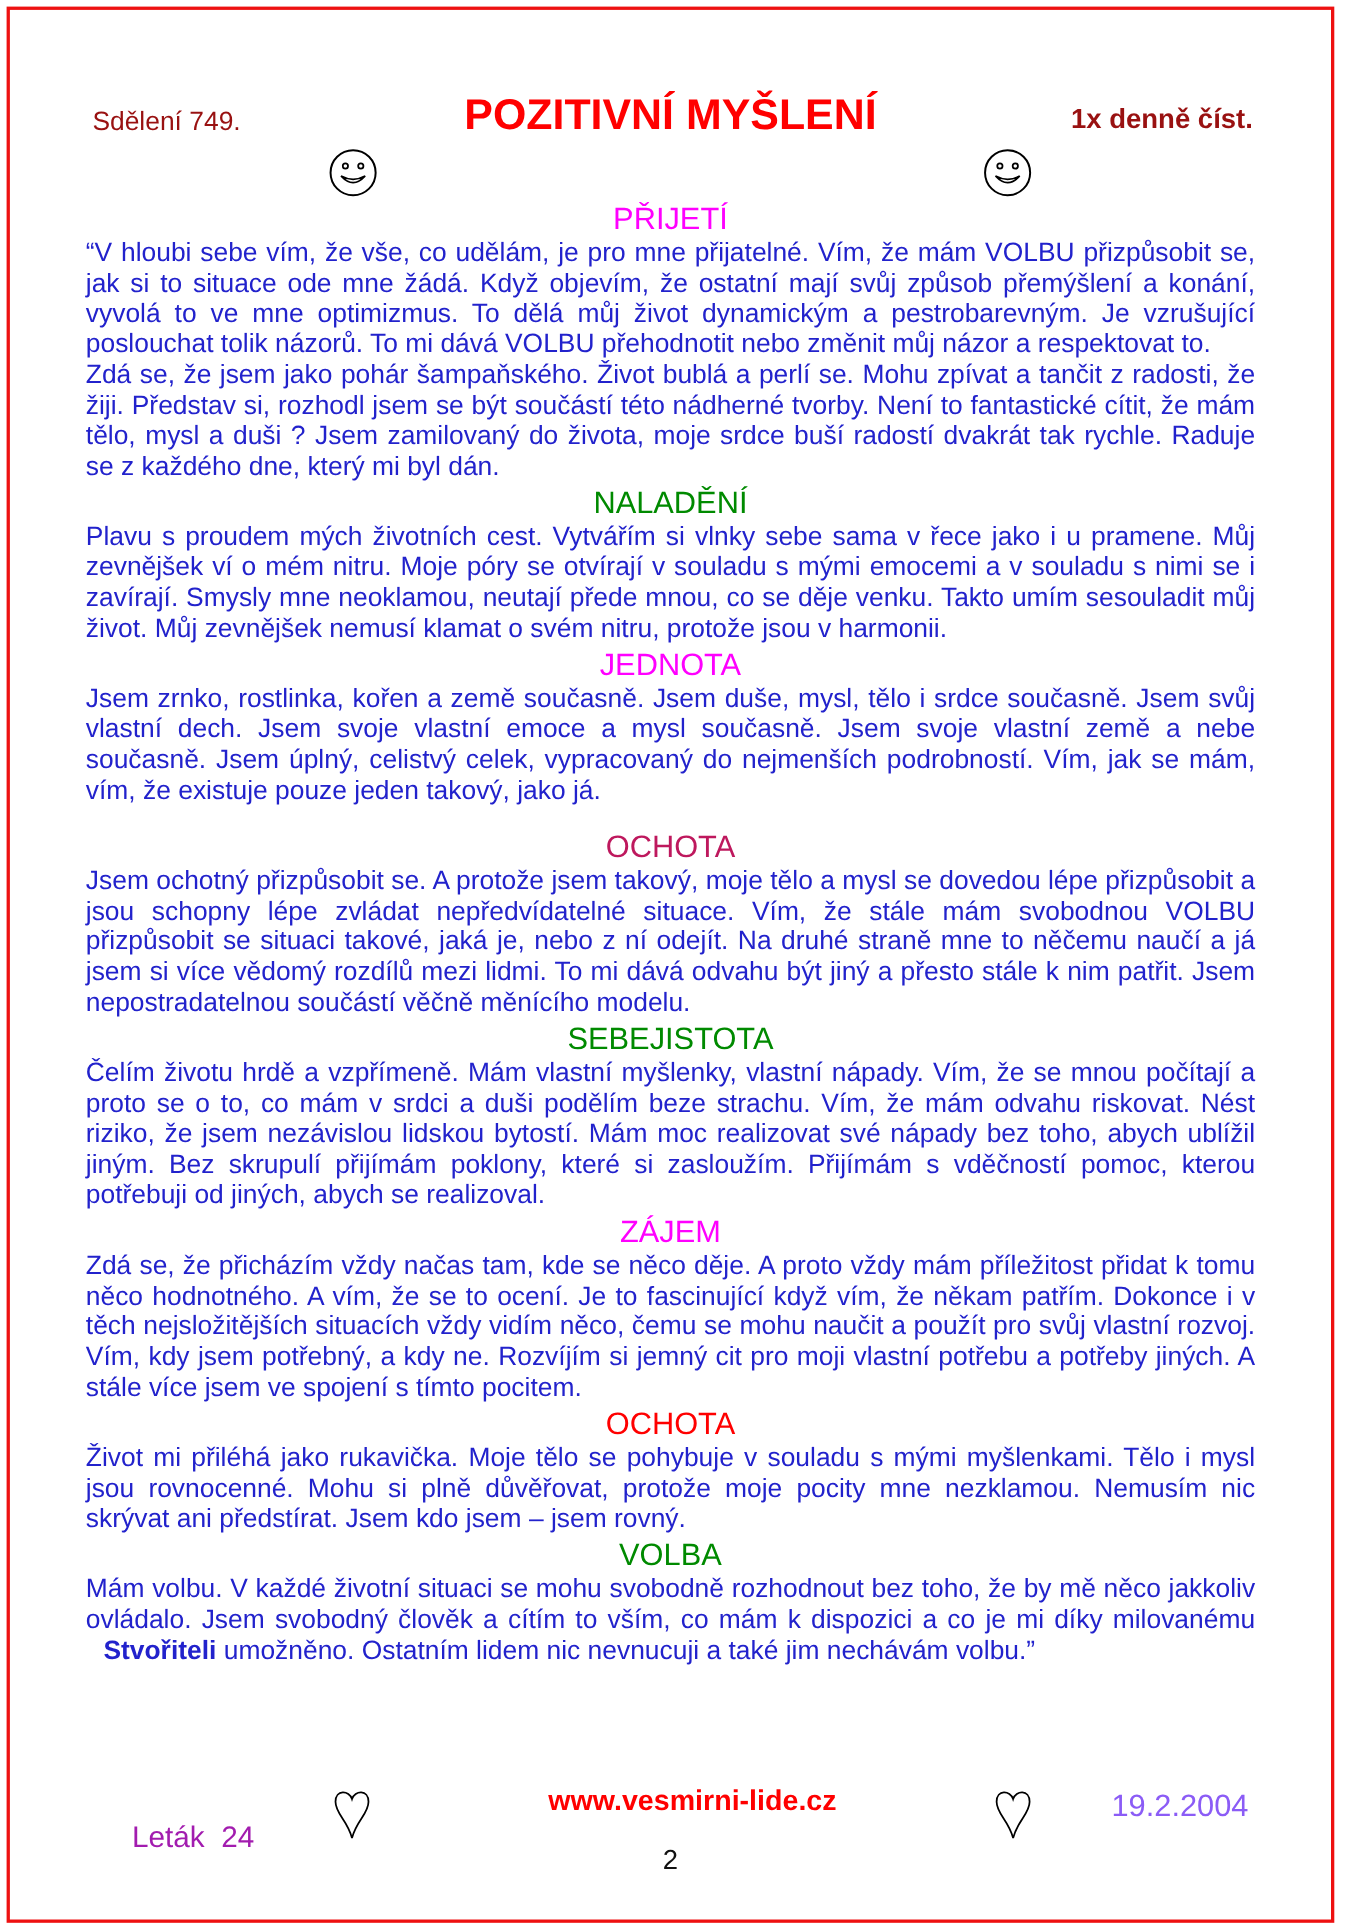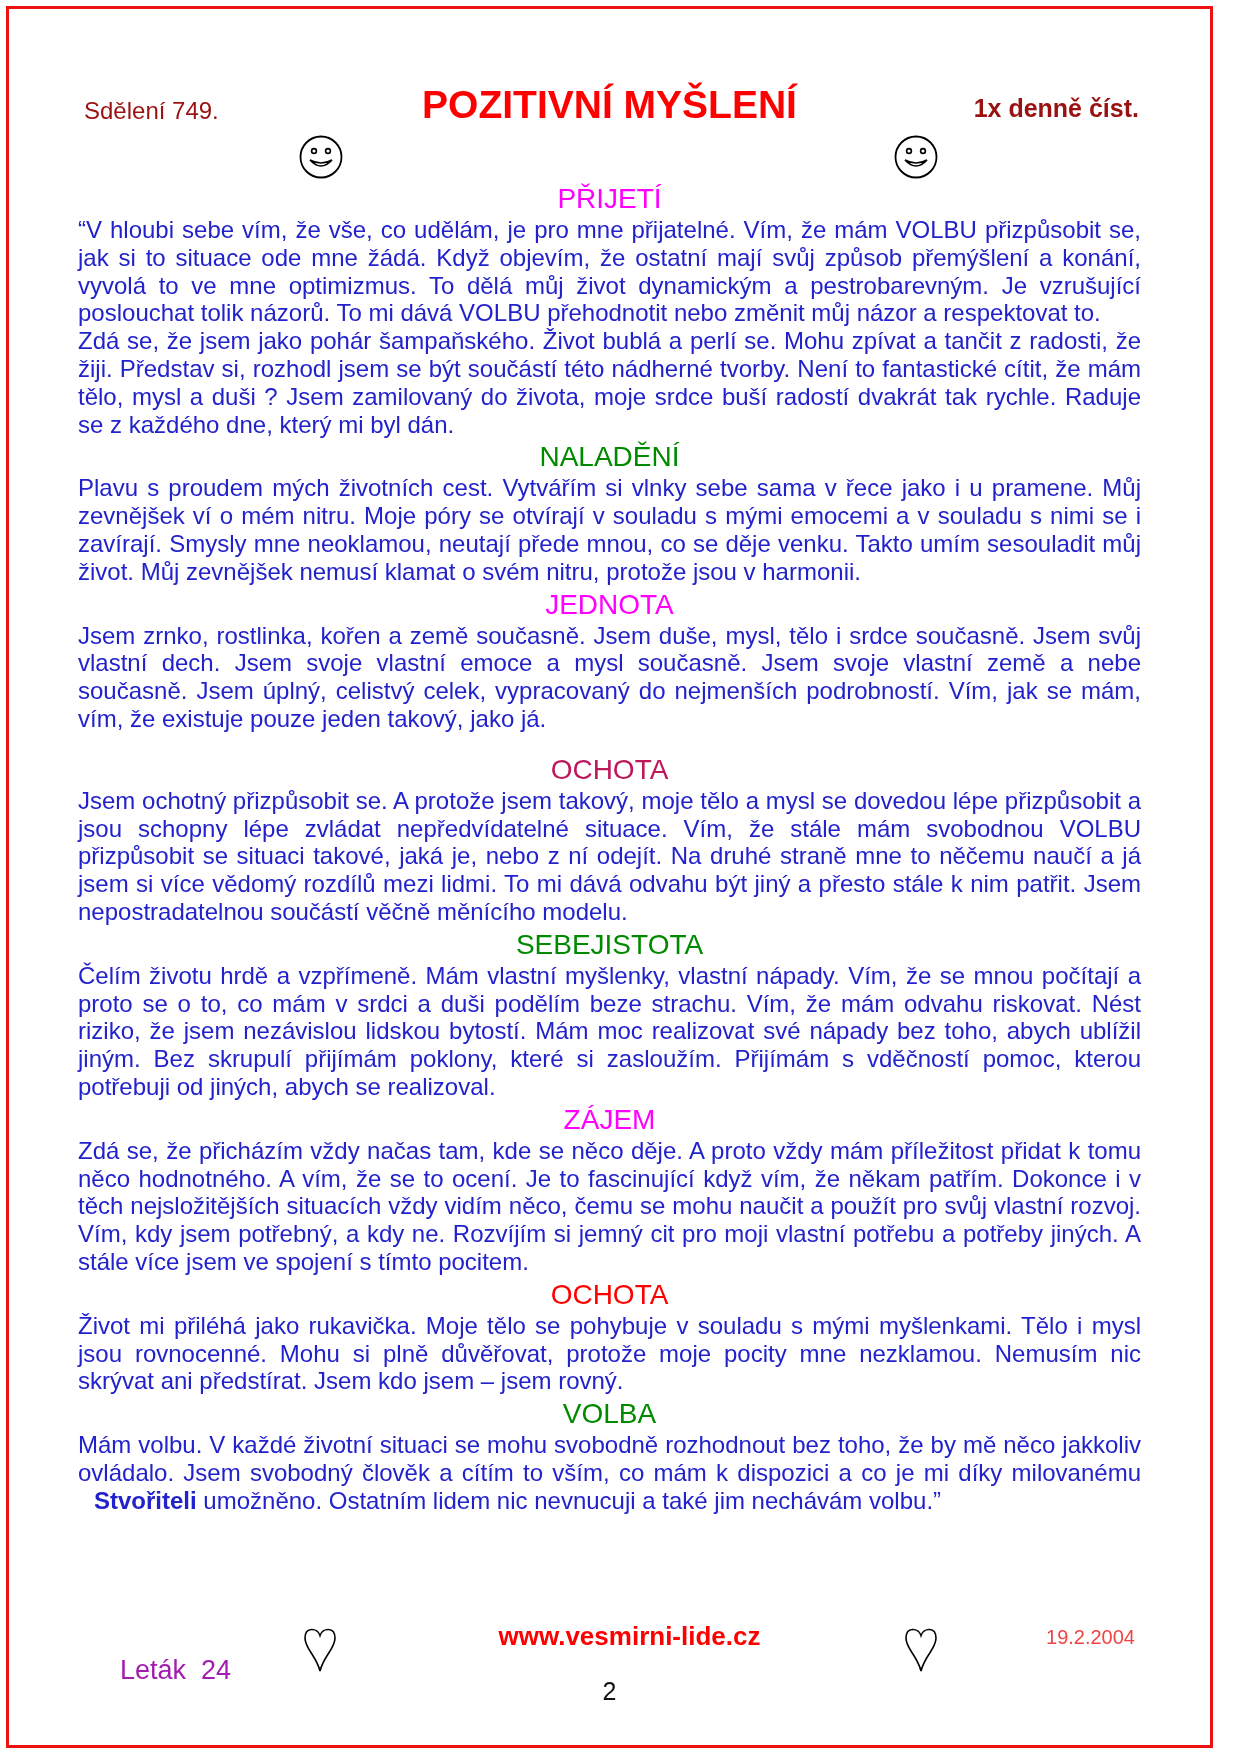--- a/index.html
+++ b/index.html
@@ -32,21 +32,21 @@
     font-size:28px; line-height:30px; font-weight:normal;
     text-align:center; margin:4px 0 2px;
   }
   .section-text {
     font-size:24px; line-height:27.8px;
     text-align:justify; margin:0;
   }
   .section-text b { font-weight:bold;margin-left:16px; }
   
   .f-www  { position:absolute; top:1621px; left:0; right:0; text-align:center; font-size:26px; font-weight:bold;margin-left:40px; }
-  .f-date { position:absolute; top:1626px; right:84px; font-size:20px; color:#ef4444; }
+  .f-date { position:absolute; top:1626px; right:84px; font-size:28px; color:#8b5cf6; }
   .f-heart { position:absolute; top:1625px; }
   .f-heart-1 { left:302px; }
   .f-heart-2 { left:903px; }
   .f-letak { position:absolute; top:1655px; left:84px; font-size:27px; color:#a21caf; white-space:pre;margin-left:36px; }
   .f-page  { position:absolute; top:1677px; left:0; right:0; text-align:center; font-size:25px; color:#111111; }
 </style>
 </head>
 <body>
 
 <div class="page">

